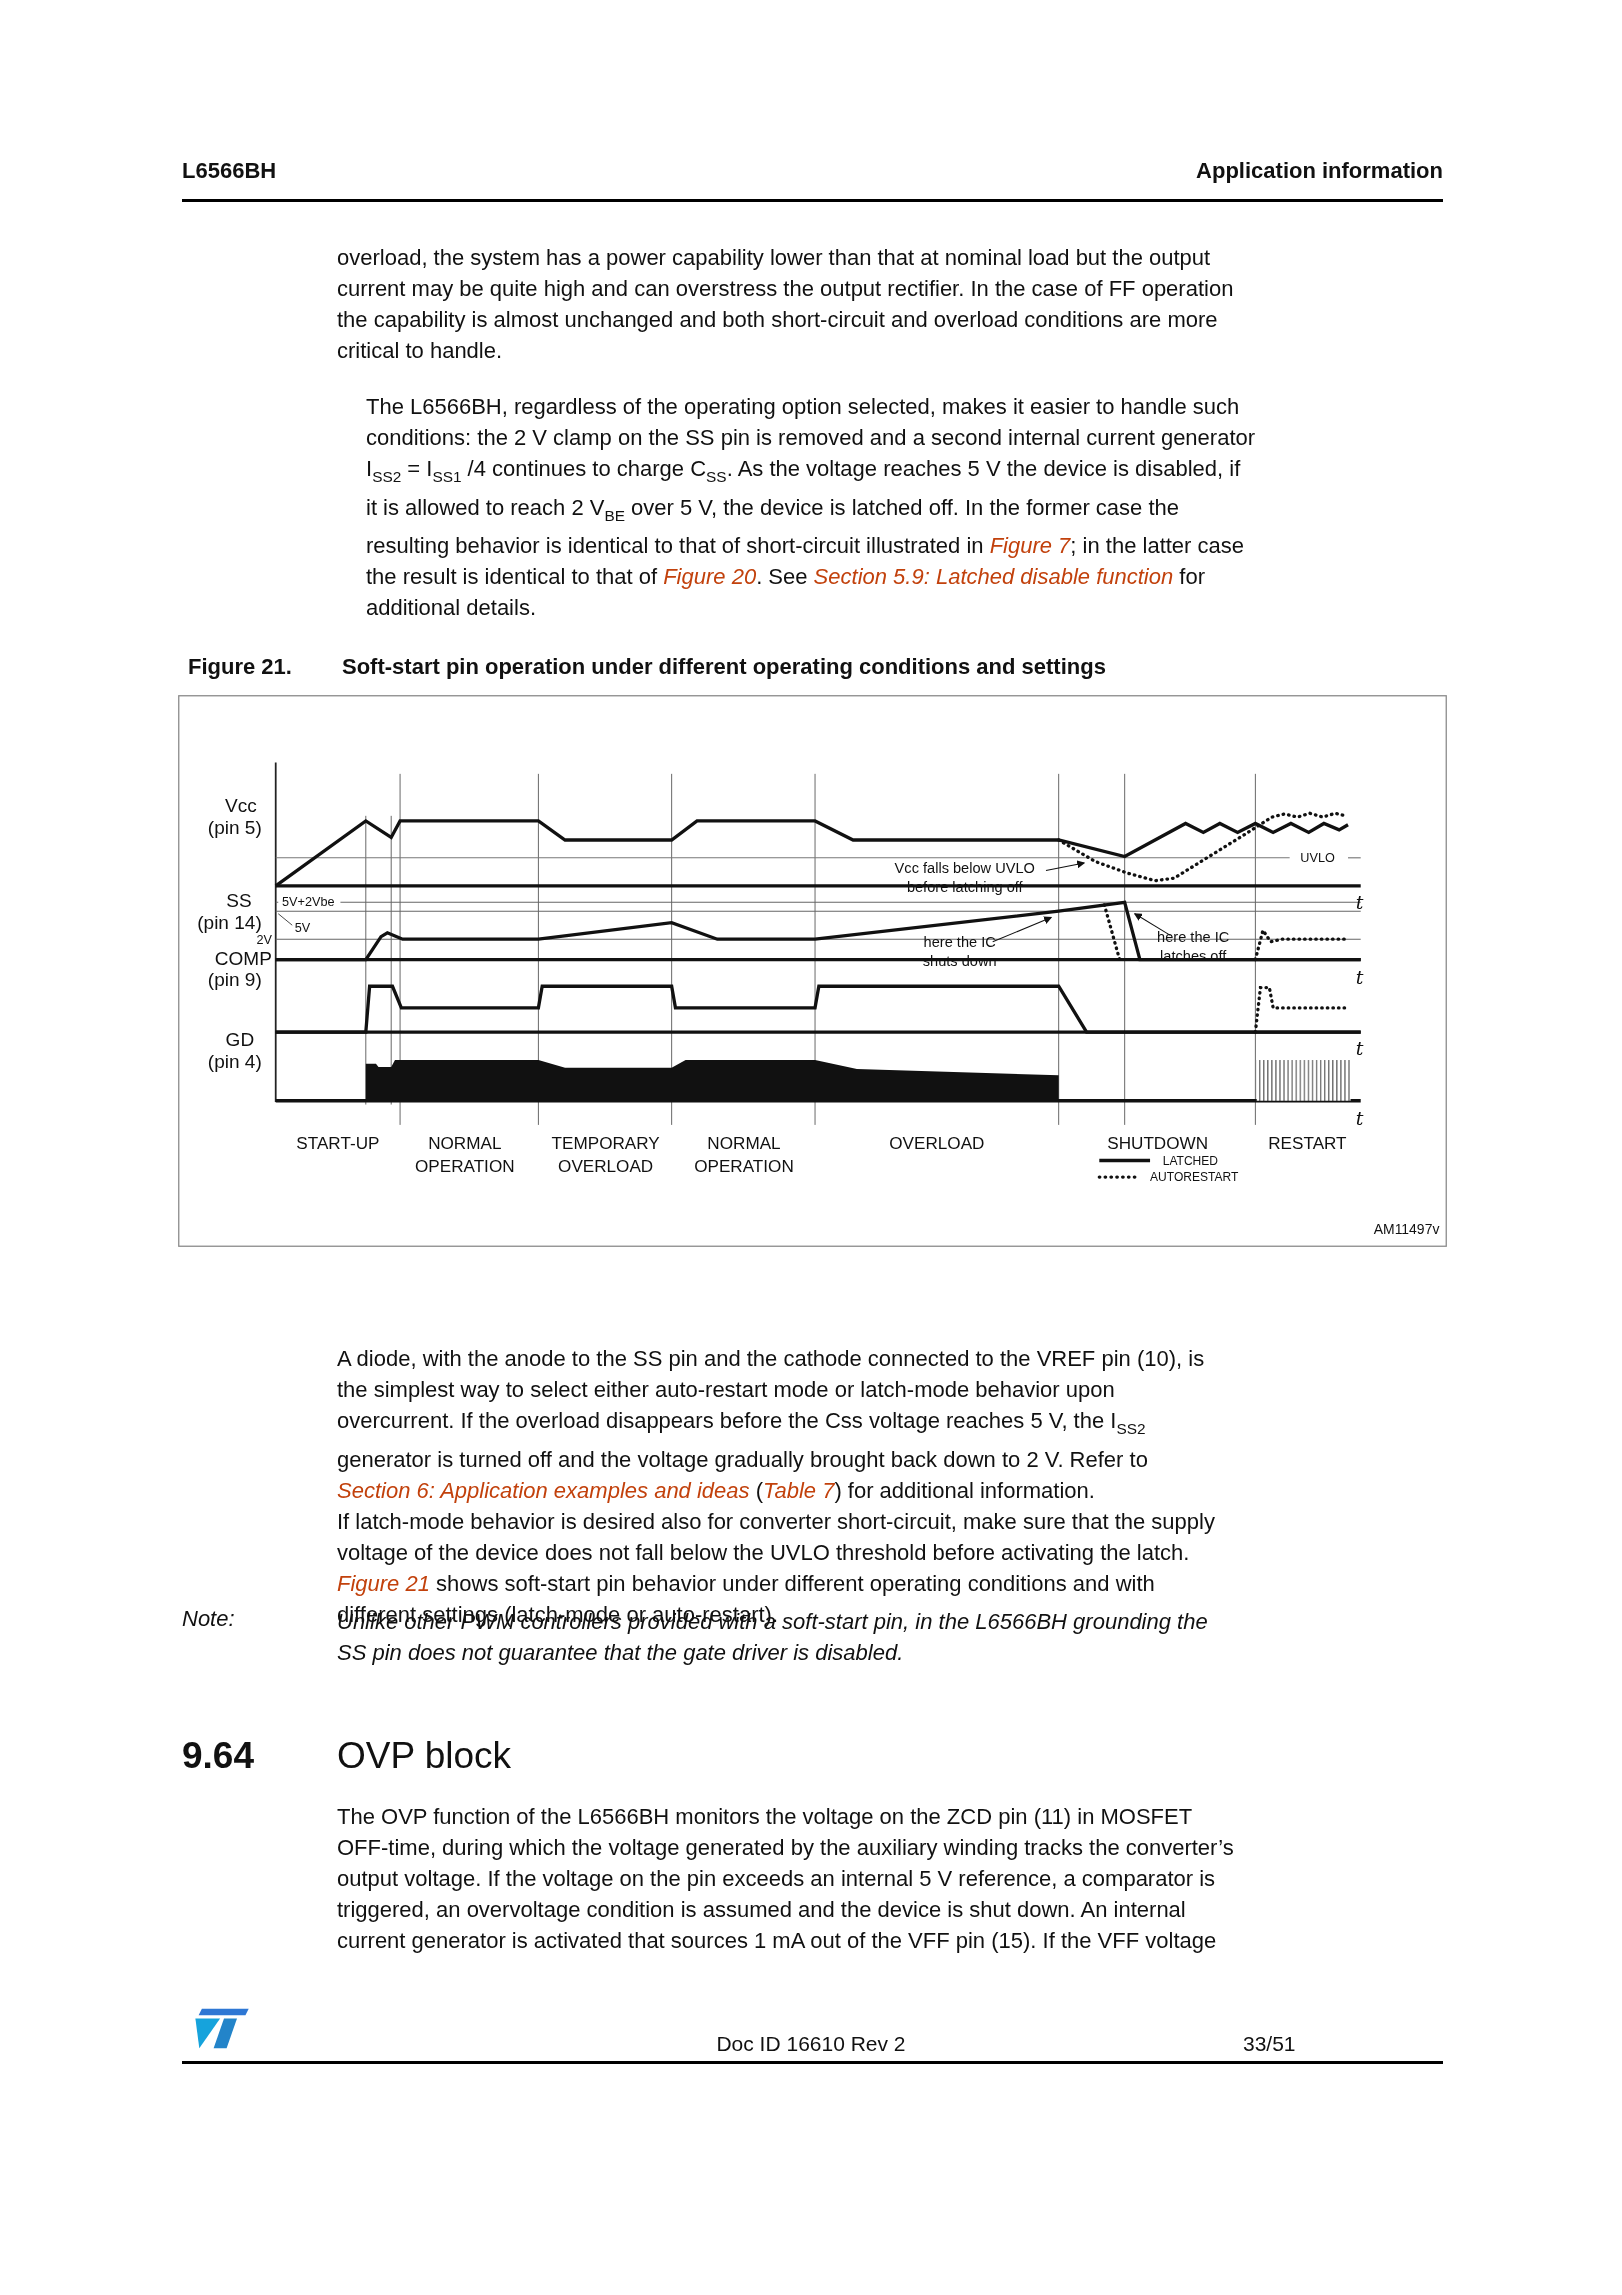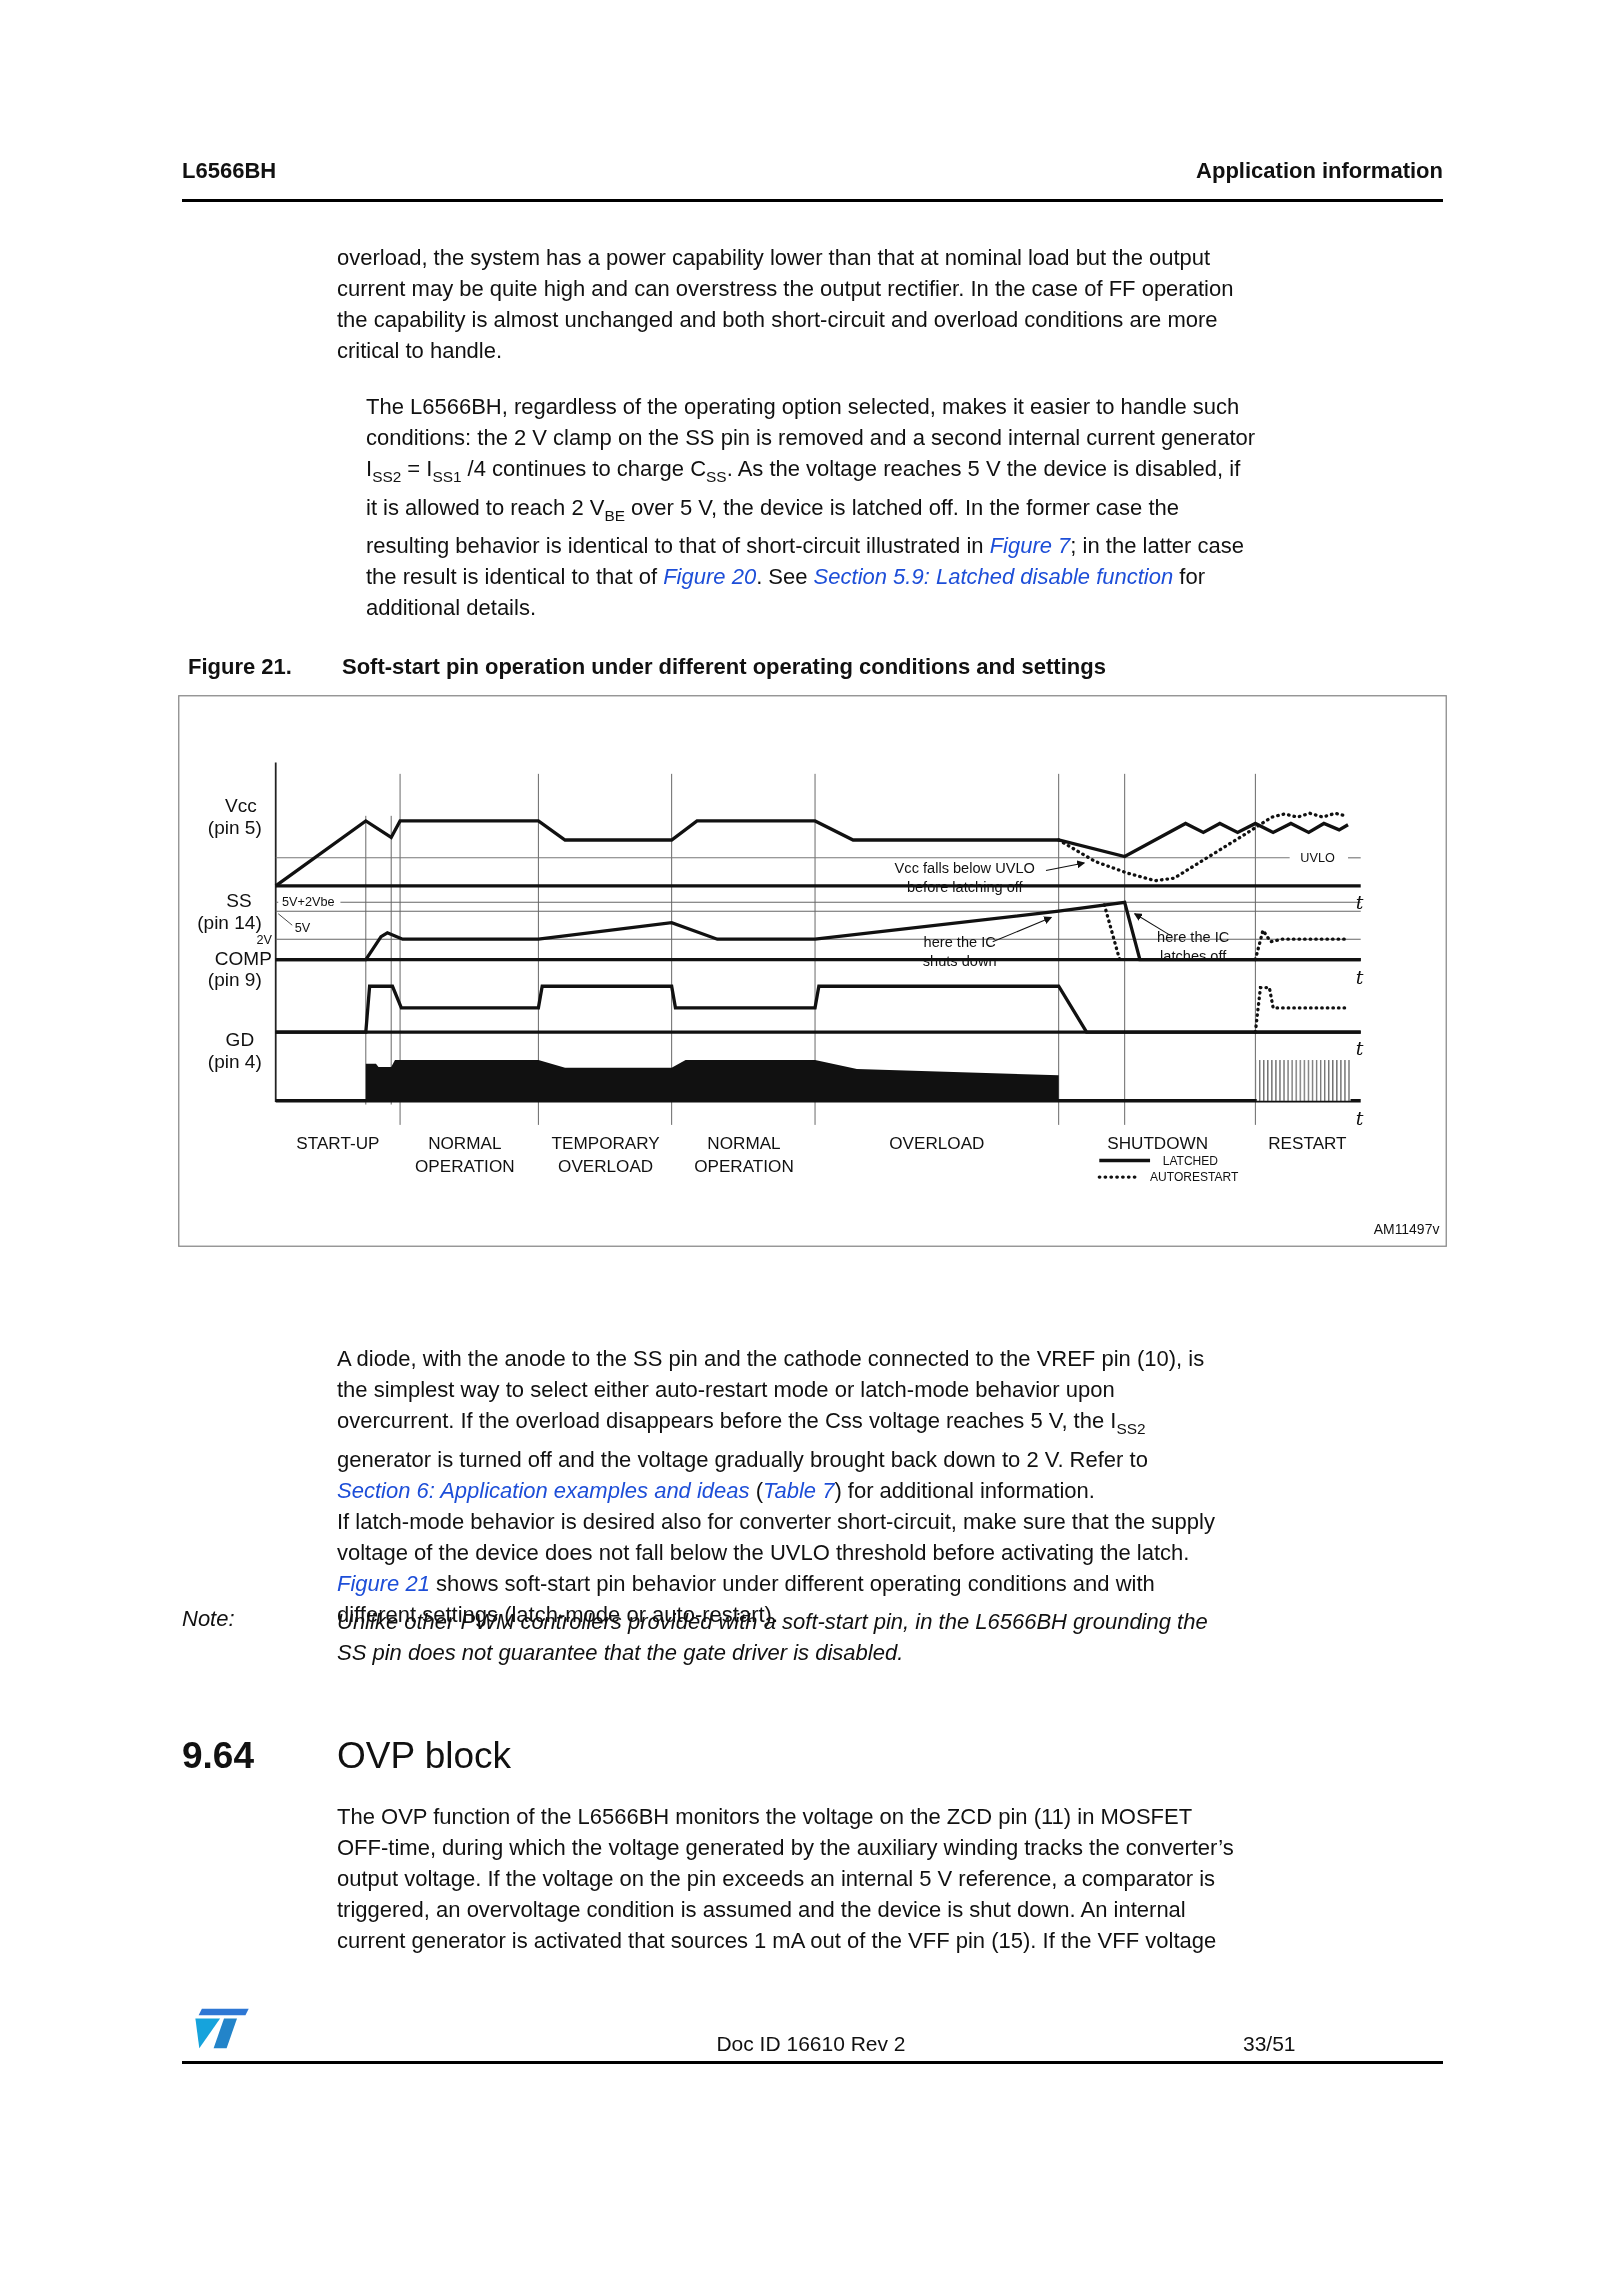--- a/index.html
+++ b/index.html
@@ -16,21 +16,21 @@
   .abs{position:absolute;}
   .hdr-left{left:182px;top:158px;font-size:22px;font-weight:bold;}
   .hdr-right{left:785px;top:158px;width:658px;text-align:right;font-size:22px;font-weight:bold;}
   .hdr-rule{left:182px;top:199px;width:1261px;height:2.6px;background:#000;}
   .body-par{
     left:337px;width:1126px;
     font-size:22px;line-height:31px;
     white-space:pre-wrap;
   }
   .subscr{font-size:70%;vertical-align:-18%;}
-  .xref{color:#1d4ed8;font-style:italic;}
+  .xref{color:#c2410c;font-style:italic;}
   .note-par{font-style:italic;}
   .note-label{left:182px;top:1606px;font-size:22px;font-style:italic;}
   .fig-cap-label{left:188px;top:654px;font-size:22px;font-weight:bold;}
   .fig-cap-text{left:342px;top:654px;font-size:22px;font-weight:bold;}
   .fig-box{left:178px;top:695px;width:1269px;height:552px;}
   .sec-num{left:182px;top:1735px;font-size:37px;font-weight:bold;}
   .sec-title{left:337px;top:1735px;font-size:37px;font-weight:normal;}
   .ftr-center{left:484px;top:2032px;width:654px;text-align:center;font-size:21px;}
   .ftr-right{left:1243px;top:2032px;width:200px;text-align:left;font-size:21px;}
   .ftr-rule{left:182px;top:2061px;width:1261px;height:2.6px;background:#000;}

